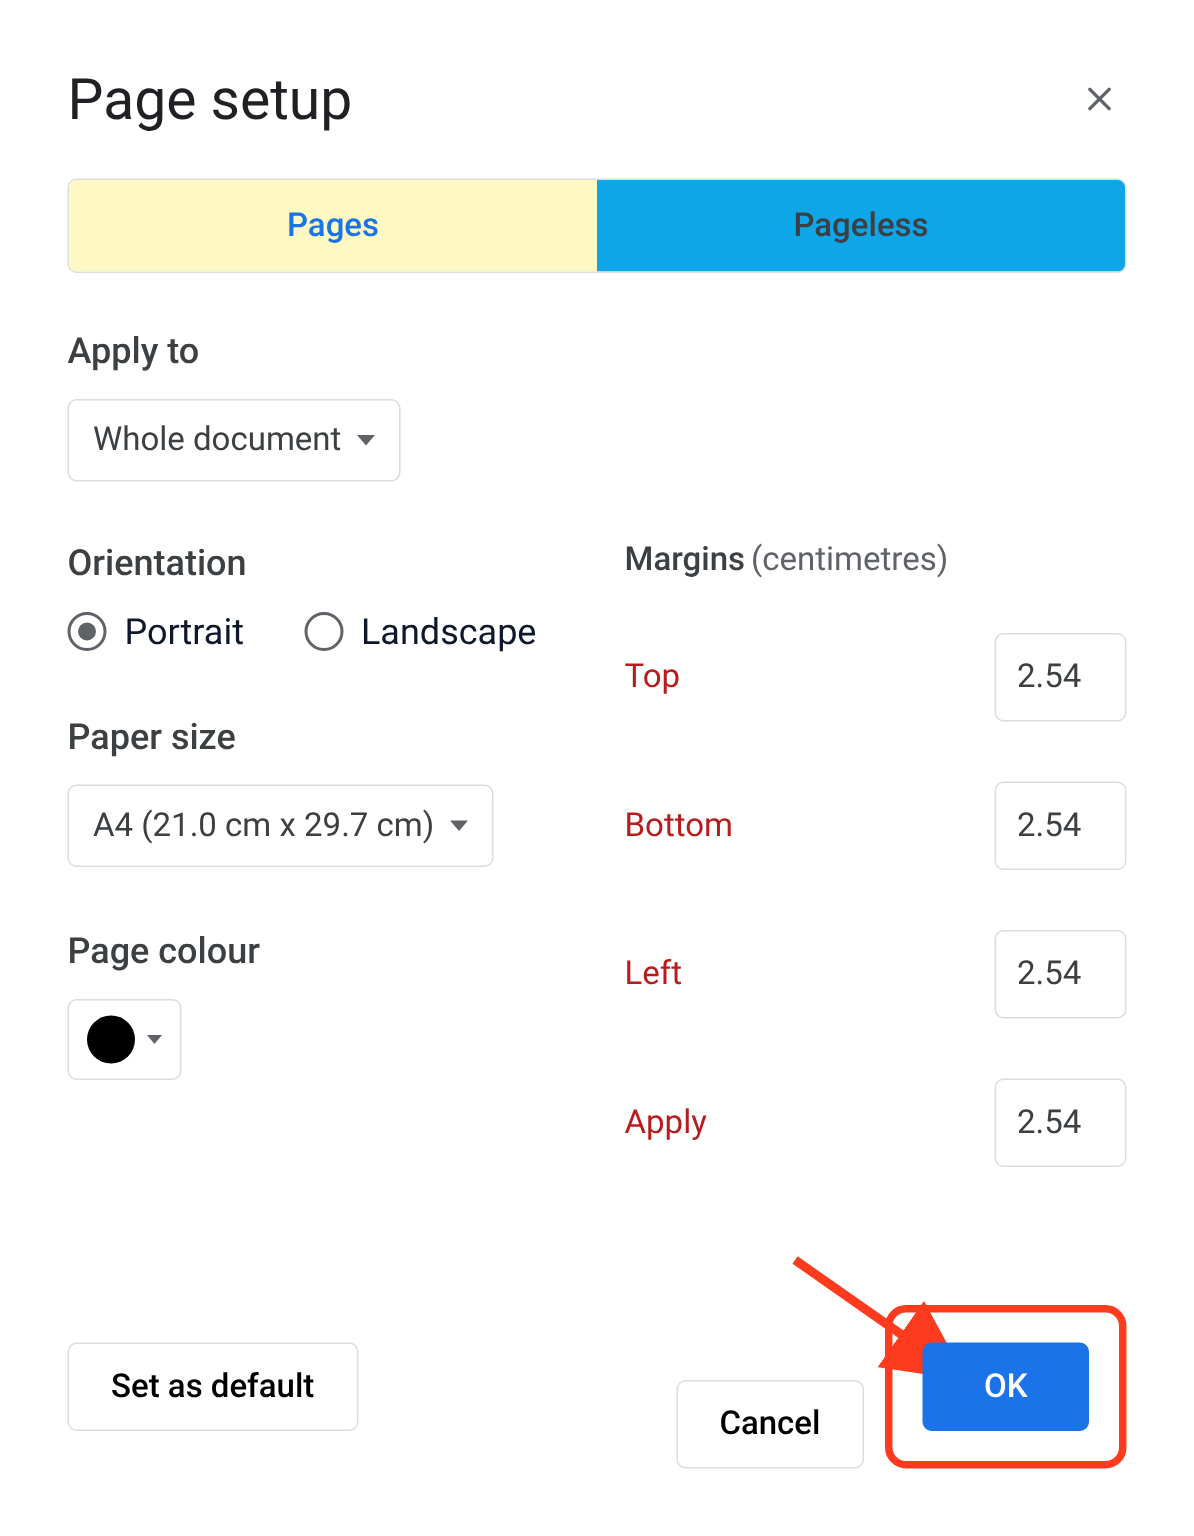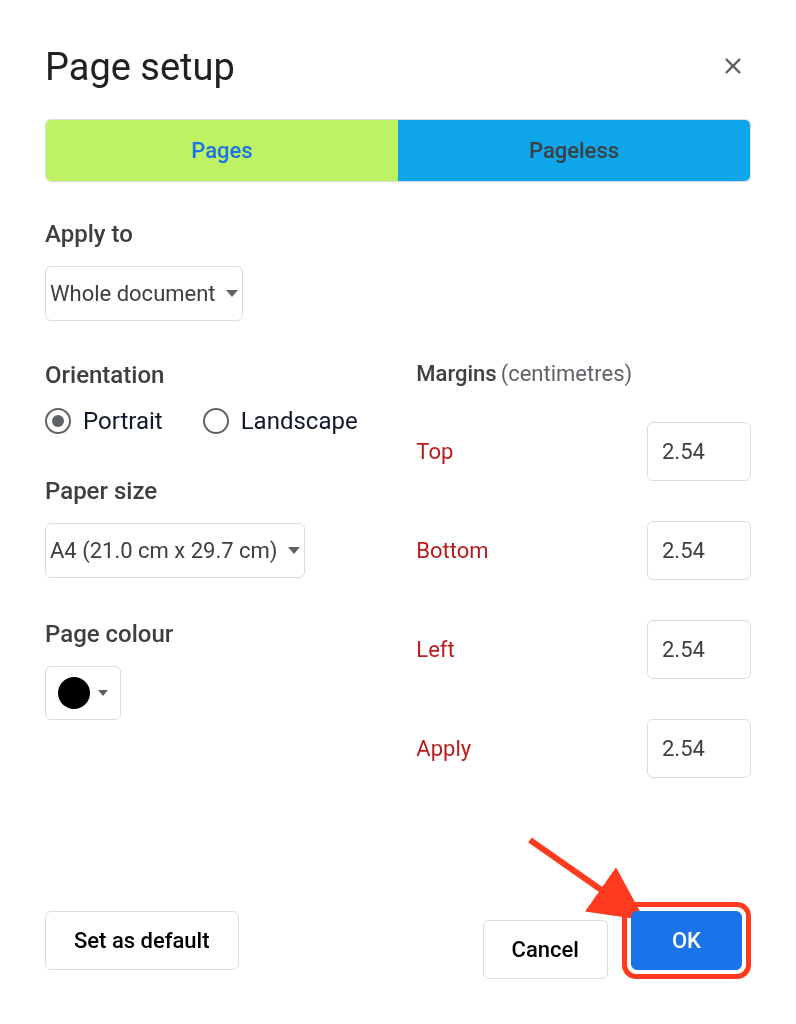--- a/index.html
+++ b/index.html
@@ -46,39 +46,39 @@
     }
     .tab {
       flex: 1;
       text-align: center;
       padding: 18px 0;
       font-size: 22px;
       font-weight: 500;
       cursor: pointer;
     }
     .tab.active {
-      background: #bef264;
+      background: #fef9c3;
       color: #1a73e8;
     }
     .tab.inactive {
       background: #0ea5e9;
       color: #3c4043;
     }
     .section-label {
       font-size: 24px;
       font-weight: 500;
       color: #3c4043;
       margin-bottom: 18px;
     }
     .dropdown {
       display: inline-flex;
       align-items: center;
       border: 1px solid #dadce0;
       border-radius: 6px;
-      padding: 14px 4px;
+      padding: 14px 16px;
       font-size: 22px;
       color: #3c4043;
       cursor: pointer;
       gap: 10px;
     }
     .caret {
       width: 0;
       height: 0;
       border-left: 6px solid transparent;
       border-right: 6px solid transparent;
@@ -174,21 +174,21 @@
     .margin-name {
       font-size: 22px;
       color: #b91c1c;
     }
     .margin-input {
       border: 1px solid #dadce0;
       border-radius: 6px;
       padding: 16px 14px;
       font-size: 22px;
       color: #3c4043;
-      width: 104px;
+      width: 88px;
       text-align: left;
     }
     .footer {
       position: absolute;
       bottom: 45px;
       left: 45px;
       right: 45px;
       display: flex;
       justify-content: space-between;
       align-items: center;
@@ -210,21 +210,21 @@
     }
     .btn-primary {
       background: #1a73e8;
       color: #fff;
       border: 1px solid #1a73e8;
       padding: 16px 40px;
     }
     .ok-highlight {
       border: 5px solid #ff3b1f;
       border-radius: 14px;
-      padding: 4px;
+      padding: 20px;
     }
     .arrow {
       position: absolute;
       pointer-events: none;
     }
   </style>
 </head>
 <body>
 
 <div class="header">

